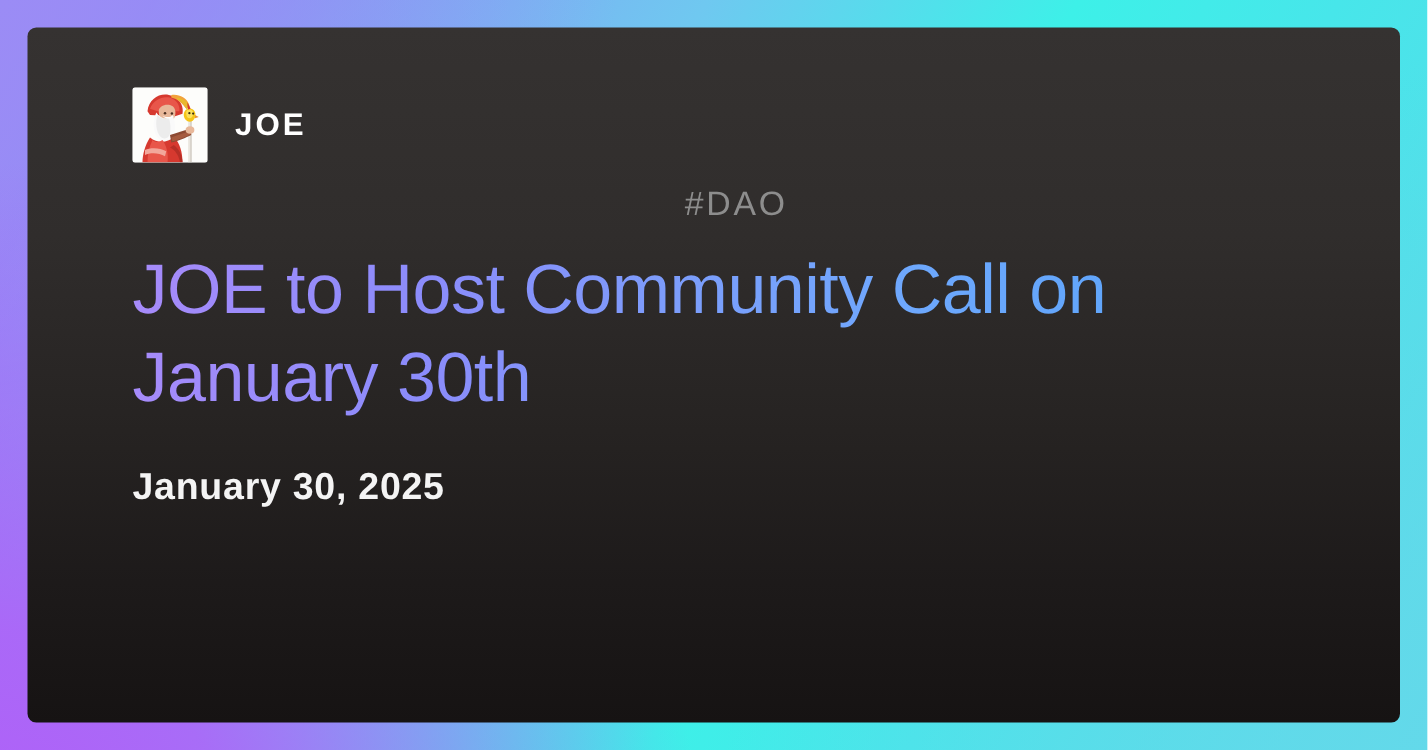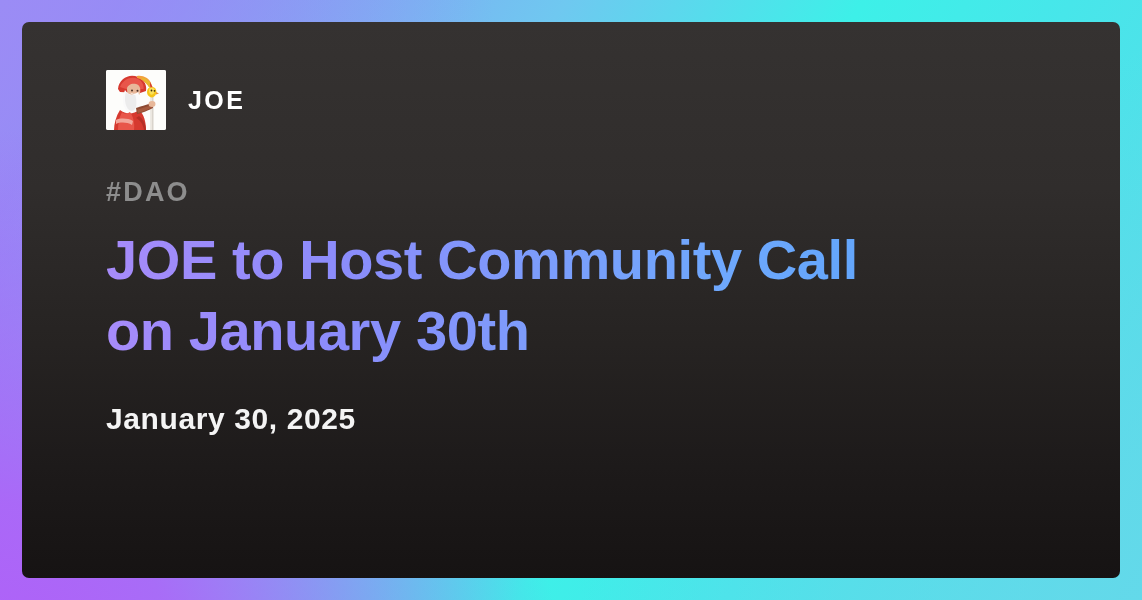--- a/index.html
+++ b/index.html
@@ -79,32 +79,33 @@
     color: #ffffff;
     font-size: 25px;
     font-weight: 600;
     letter-spacing: 2.4px;
     line-height: 1;
     white-space: nowrap;
   }
 
   
   .tag {
-    margin-top: 49px;
+    margin-top: 20px;
     color: #8d8d8d;
     font-size: 27px;
-    font-weight: 700;
+    font-weight: 400;
     letter-spacing: 2.2px;
     line-height: 1;
+    text-align: center;
   }
 
   .headline {
     margin-top: 19px;
     font-size: 56px;
-    font-weight: 700;
+    font-weight: 400;
     line-height: 1.26;
     letter-spacing: -0.4px;
     max-width: 790px;
     background-image: linear-gradient(93deg, #a78bfa 0%, #8b8cfb 30%, #7c9dfb 55%, #6ea8fd 78%, #60a5fa 100%);
     -webkit-background-clip: text;
     background-clip: text;
     color: transparent;
     -webkit-text-fill-color: transparent;
   }
 

